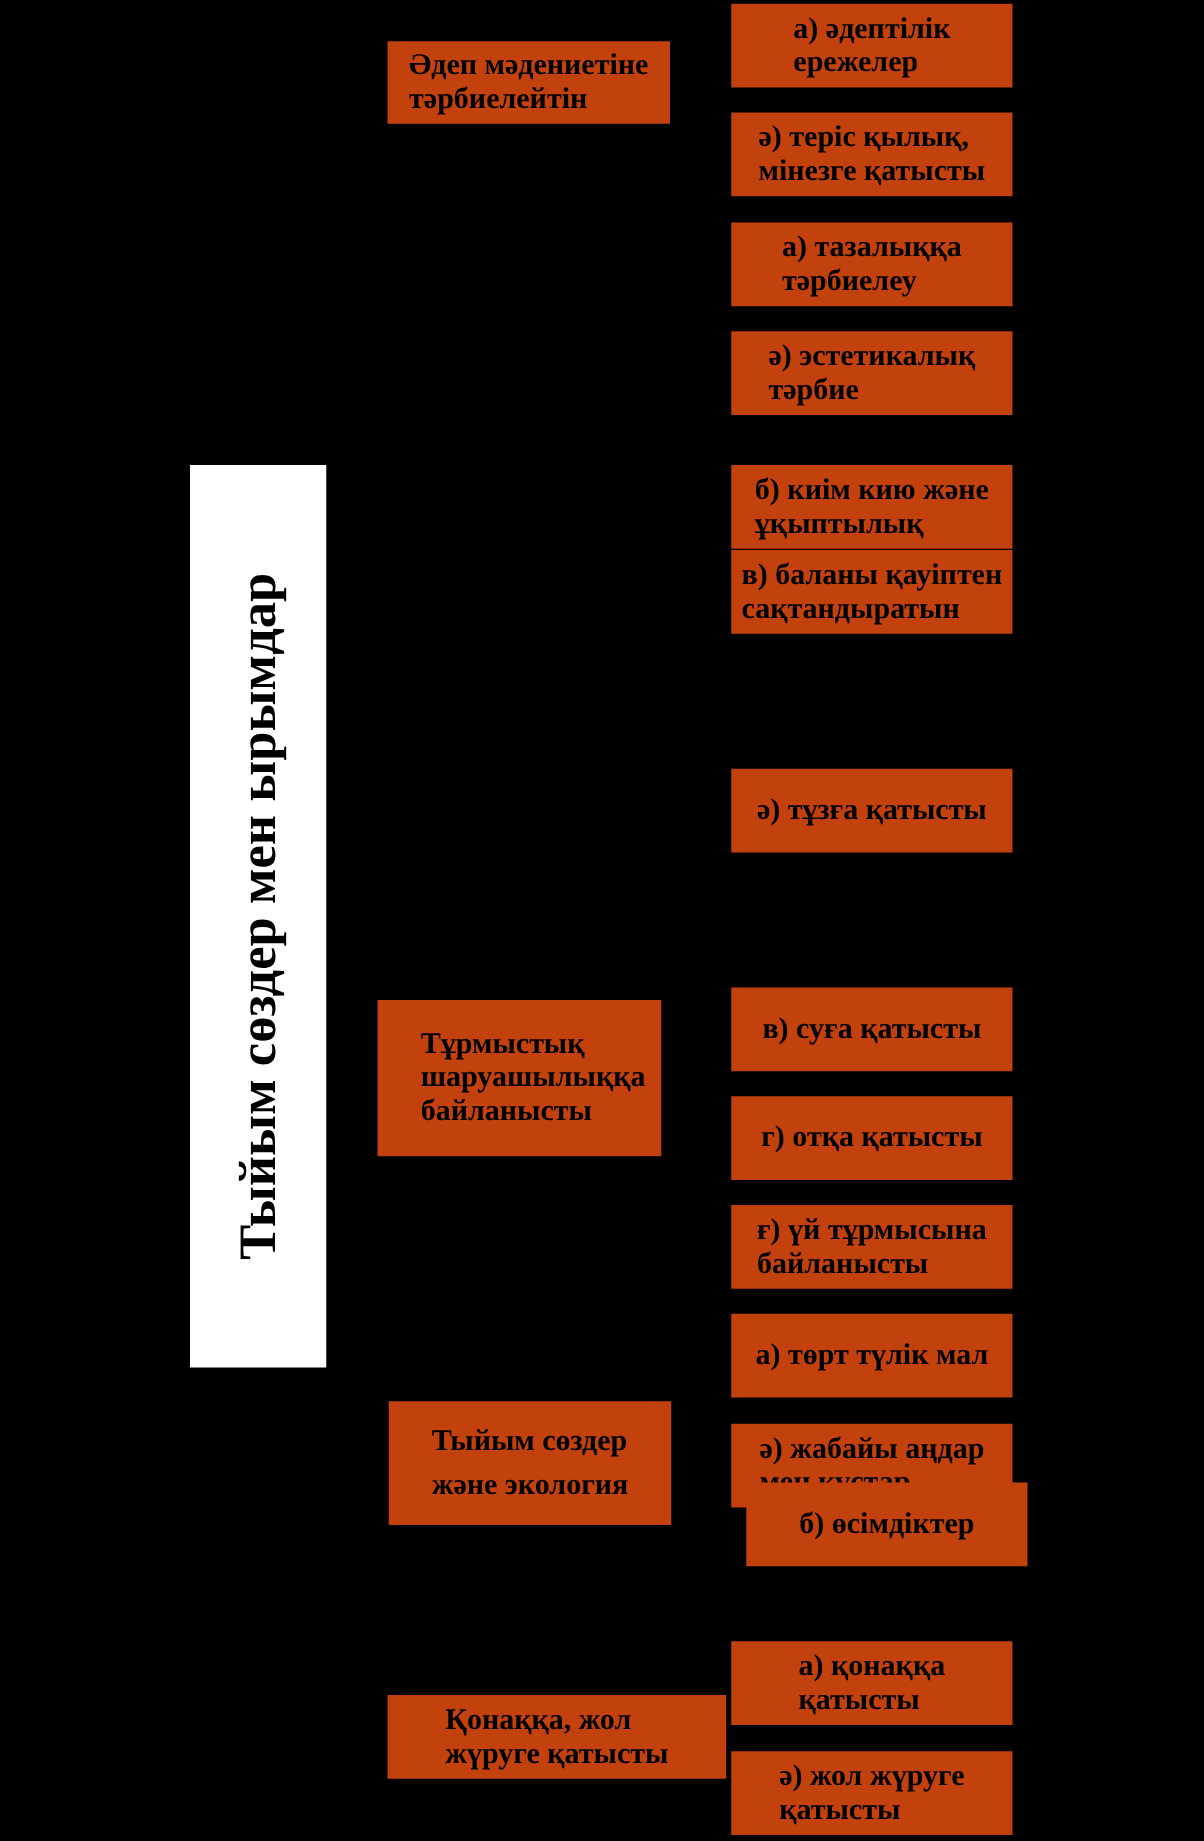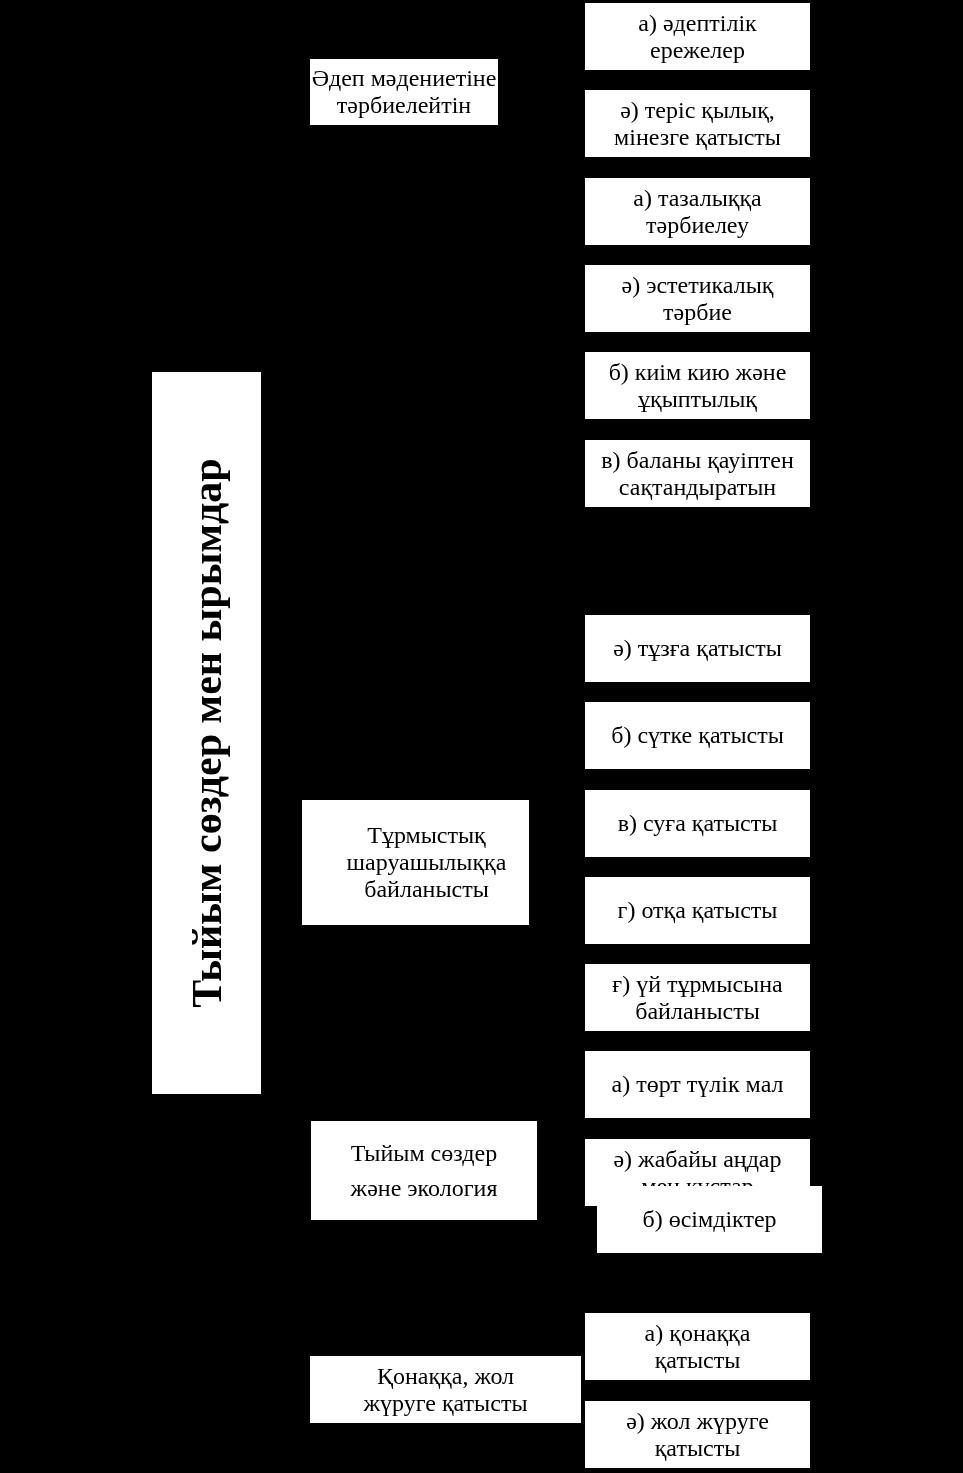--- a/index.html
+++ b/index.html
@@ -10,27 +10,27 @@
   .canvas {
     position: relative;
     width: 963px;
     height: 1473px;
     background: #000000;
     overflow: hidden;
     font-family: "Liberation Serif", "DejaVu Serif", serif;
   }
   .box {
     position: absolute;
-    background: #ffffff;
+    background: #c2410c;
     color: #000000;
     display: flex;
     align-items: center;
     justify-content: center;
-    text-align: center;
-    font-weight: normal;
+    text-align: left;
+    font-weight: bold;
     font-size: 24px;
     line-height: 27px;
     white-space: pre-line;
     box-sizing: border-box;
   }
   .wide-lines {
     line-height: 35px;
   }
   .root-box {
     position: absolute;
@@ -45,32 +45,32 @@
     position: absolute;
     left: 50%;
     top: 50%;
     transform: translate(-50%, -50%) rotate(-90deg);
     white-space: nowrap;
     font-weight: bold;
     font-size: 42px;
     color: #000000;
   }
   
-  .cat-1 { left: 310px; top: 59px;   width: 188px; height: 66px;  }
+  .cat-1 { left: 310px; top: 33px;   width: 226px; height: 66px;  }
   .cat-2 { left: 310px; top: 290px;  width: 227px; height: 105px; }
   .cat-3 { left: 302px; top: 800px;  width: 227px; height: 125px; padding-left: 22px; }
   .cat-4 { left: 311px; top: 1121px; width: 226px; height: 99px;  }
   .cat-5 { left: 310px; top: 1356px; width: 271px; height: 67px;  }
   
   .leaf { left: 585px; width: 225px; height: 67px; }
   .leaf-1  { top: 3px;    }
   .leaf-2  { top: 90px;   }
   .leaf-3  { top: 178px;  }
   .leaf-4  { top: 265px;  }
-  .leaf-5  { top: 352px;  }
+  .leaf-5  { top: 372px;  }
   .leaf-6  { top: 440px;  }
   .leaf-7  { top: 527px;  }
   .leaf-8  { top: 615px;  }
   .leaf-9  { top: 702px;  }
   .leaf-10 { top: 790px;  }
   .leaf-11 { top: 877px;  }
   .leaf-12 { top: 964px;  }
   .leaf-13 { top: 1051px; }
   .leaf-14 { top: 1139px; }
   .leaf-15 { top: 1186px; margin-left: 12px; }
@@ -102,21 +102,20 @@
 мінезге қатысты</div>
   <div class="box leaf leaf-3">а) тазалыққа
 тәрбиелеу</div>
   <div class="box leaf leaf-4">ә) эстетикалық
 тәрбие</div>
   <div class="box leaf leaf-5">б) киім кию және
 ұқыптылық</div>
   <div class="box leaf leaf-6">в) баланы қауіптен
 сақтандыратын</div>
   <div class="box leaf leaf-8">ә) тұзға қатысты</div>
-  <div class="box leaf leaf-9">б) сүтке қатысты</div>
   <div class="box leaf leaf-10">в) суға қатысты</div>
   <div class="box leaf leaf-11">г) отқа қатысты</div>
   <div class="box leaf leaf-12">ғ) үй тұрмысына
 байланысты</div>
   <div class="box leaf leaf-14">ә) жабайы аңдар
 мен құстар</div>
   <div class="box leaf leaf-13">а) төрт түлік мал</div>
   <div class="box leaf leaf-15">б) өсімдіктер</div>
   <div class="box leaf leaf-16">а) қонаққа
 қатысты</div>

